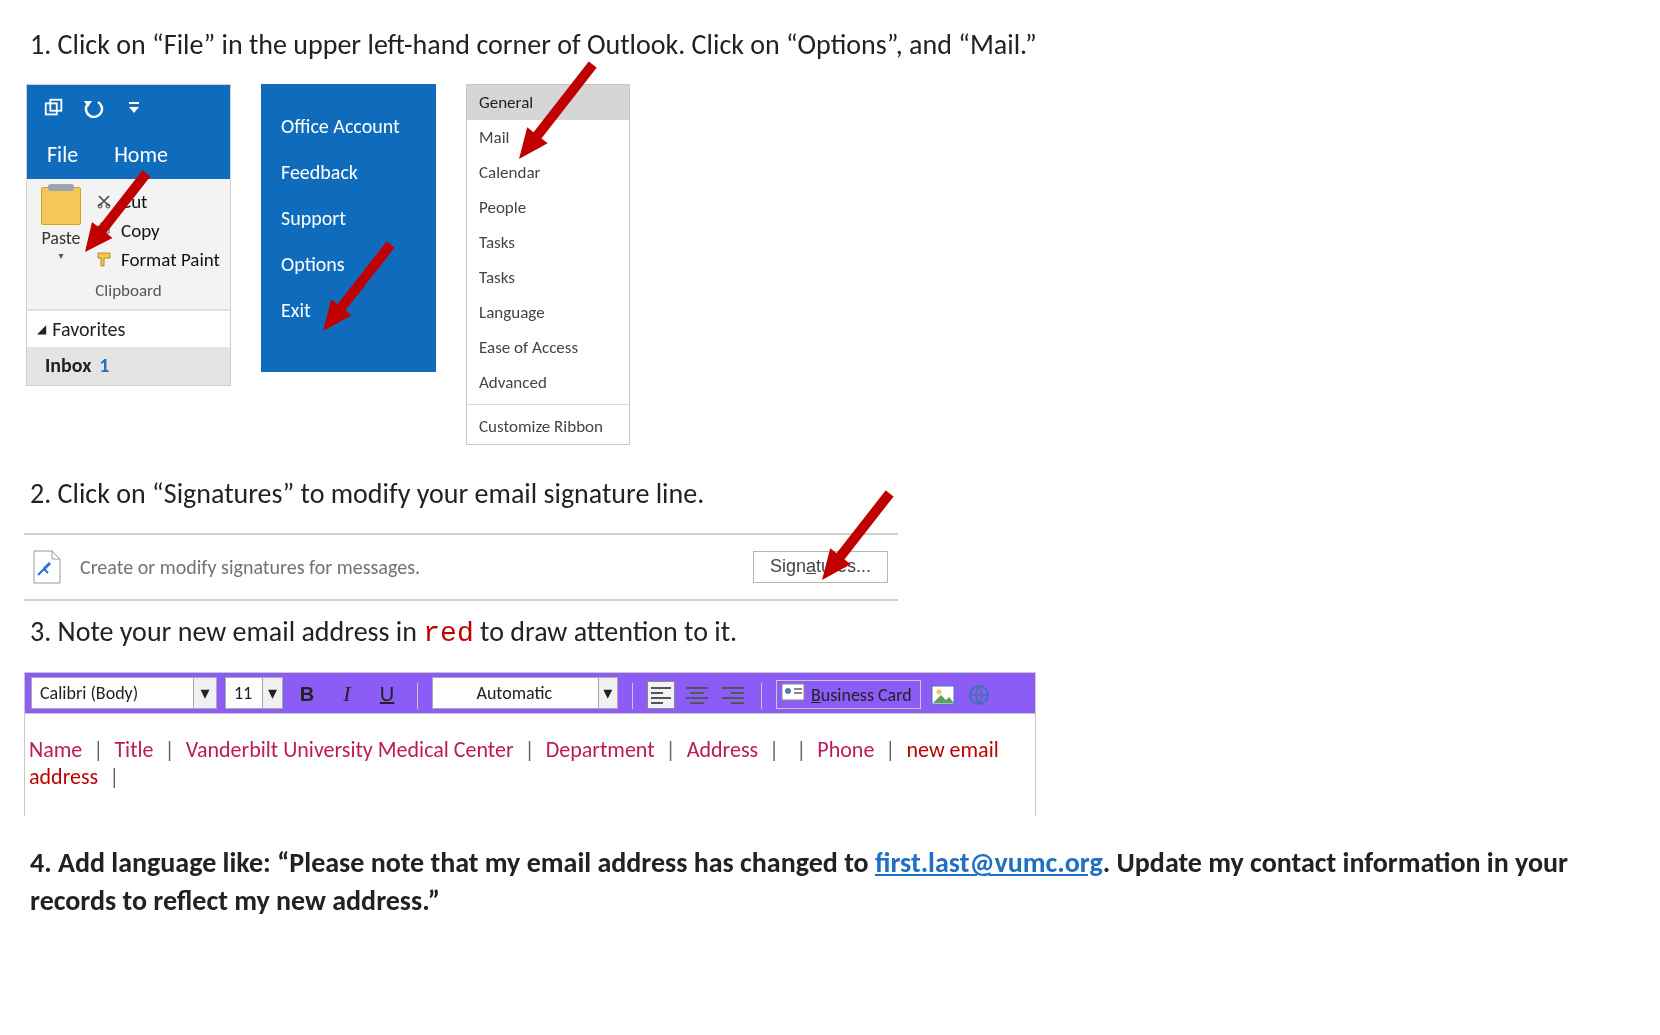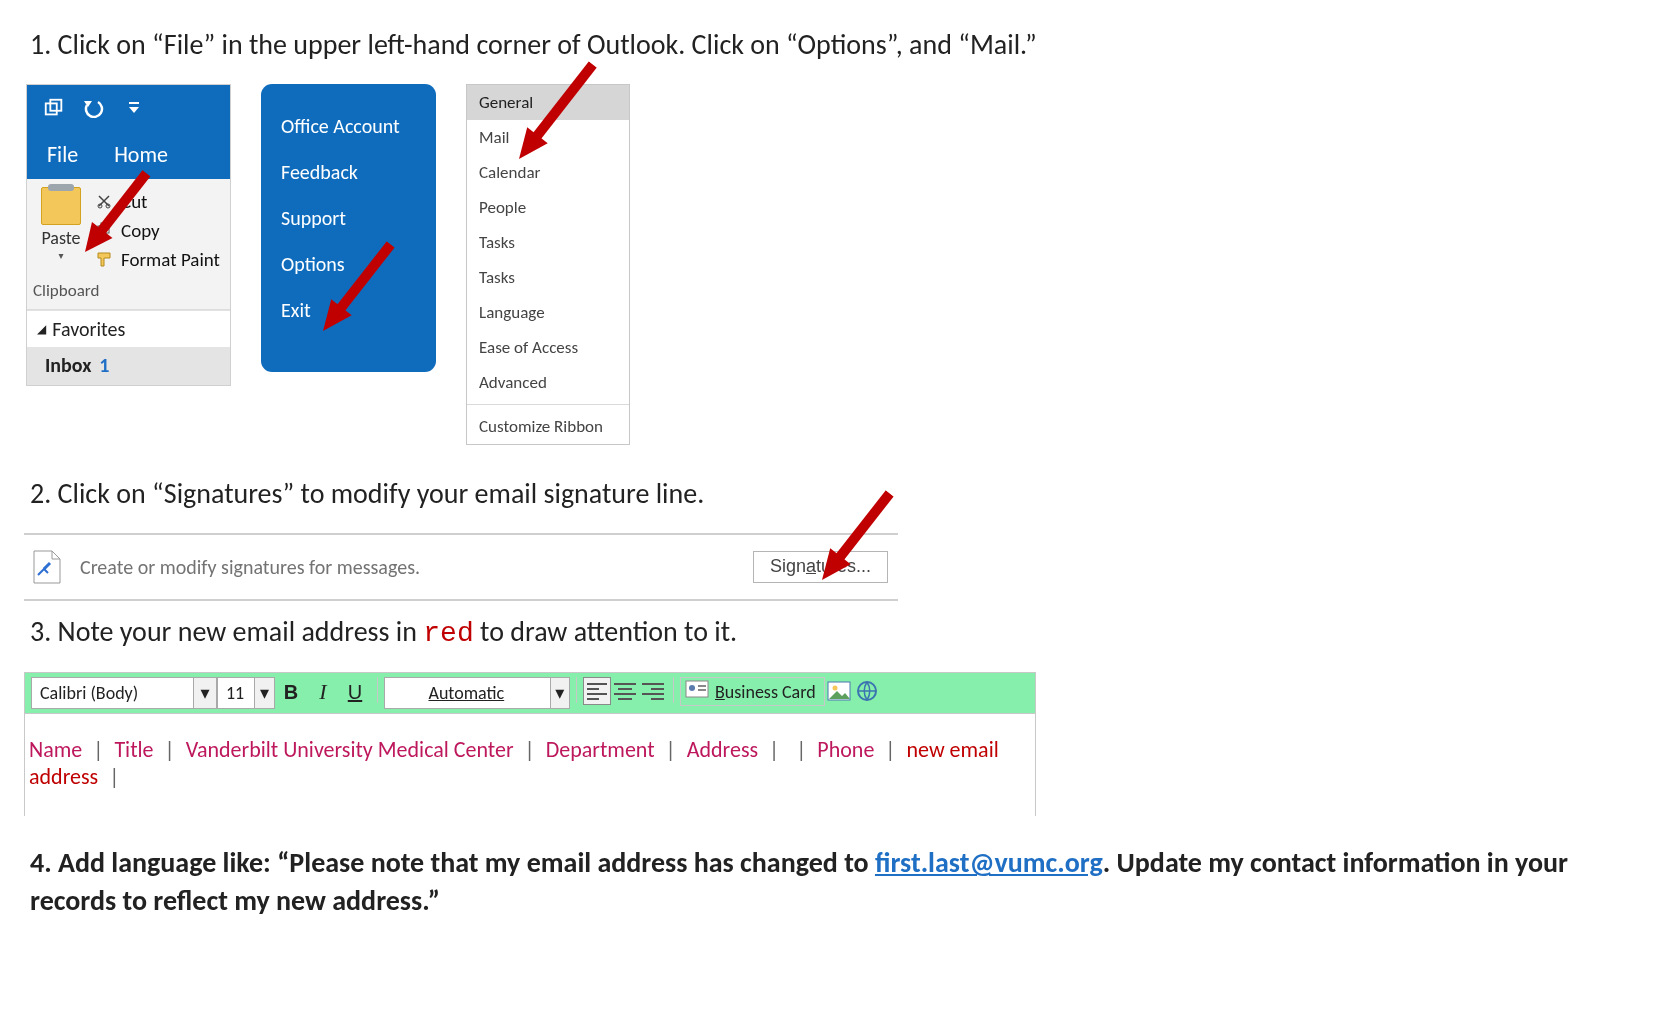--- a/index.html
+++ b/index.html
@@ -73,21 +73,21 @@
   }
   .paste-label { font-size: 18px; color:#333; }
   .paste-arrow { font-size: 10px; color:#555; }
   .clip-actions { margin-left: 4px; }
   .clip-action {
     display:flex; align-items:center; gap:8px;
     font-size: 19px; color:#111; padding: 3px 2px;
   }
   .ca-icon { width:18px; height:18px; display:inline-flex; align-items:center; justify-content:center; }
   .clip-caption {
-    text-align:left; font-size:17px; color:#555; padding: 6px 0 4px 0;
+    text-align:center; font-size:17px; color:#555; padding: 6px 0 4px 0;
   }
   .fav-bar {
     background:#fff; border-top:1px solid #e2e2e2;
     padding:6px 10px; font-size:20px; color:#222;
     display:flex; align-items:center; gap:6px;
   }
   .tri { font-size:12px; }
   .inbox-bar {
     background:#e4e4e4; padding: 6px 16px 8px 18px;
     font-size:20px; font-weight:600; color:#222;
@@ -98,21 +98,20 @@
   
   .arrow {
     position:absolute; transform-origin: left center;
   }
   .arrow svg { display:block; }
 
   
   .bluemenu {
     width: 155px; background:#0f6cbd; padding: 30px 0 28px 20px;
     position: relative;
-    border-radius: 11px;
   }
   .bluemenu-item {
     color:#fff; font-size:20px; margin: 0 0 22px 0; line-height:1.2;
   }
 
   
   .opt-panel {
     width: 162px; border:1px solid #c7c7c7; background:#fff; position:relative;
   }
   .opt-item {
@@ -138,22 +137,22 @@
     font-size:18px; padding: 4px 16px 5px 16px;
   }
   .sig-btn .ul { text-decoration: underline; }
 
   
   .editor {
     width: 1010px; margin-top: 18px;
     border-left:1px solid #c8c8c8; border-top:1px solid #c8c8c8; border-right:1px solid #c8c8c8;
   }
   .ed-toolbar {
-    display:flex; align-items:flex-start; padding: 4px 6px;
-    border-bottom:1px solid #c8c8c8; background:#86efac;
+    display:flex; align-items:flex-end; gap:8px; padding: 4px 6px;
+    border-bottom:1px solid #c8c8c8; background:#8b5cf6;
     font-size:18px;
   }
   .sel {
     border:1px solid #a9a9a9; height:30px; display:flex; align-items:center;
     padding: 0 0 0 8px; background:#fff;
   }
   .sel-label { padding-right: 10px; }
   .sel-btn {
     width:22px; height:30px; border-left:1px solid #a9a9a9;
     display:flex; align-items:center; justify-content:center; background:#f1f1f1;
@@ -353,21 +352,21 @@
       </div>
       <div class="sel size">
         <span class="sel-label">11</span>
         <span class="sel-btn">▾</span>
       </div>
       <div class="tbtn bold">B</div>
       <div class="tbtn" style="font-style:italic;">I</div>
       <div class="tbtn underline">U</div>
       <div class="vsep"></div>
       <div class="sel color">
-        <span class="sel-label" style="width:100%; text-align:center;text-decoration:underline;">Automatic</span>
+        <span class="sel-label" style="width:100%; text-align:center;">Automatic</span>
         <span class="sel-btn">▾</span>
       </div>
       <div class="vsep"></div>
       <div class="align-btn active">
         <div class="aline" style="width:100%"></div>
           <div class="aline" style="width:60%"></div>
           <div class="aline" style="width:100%"></div>
           <div class="aline" style="width:60%"></div>
       </div>
       <div class="align-btn">

